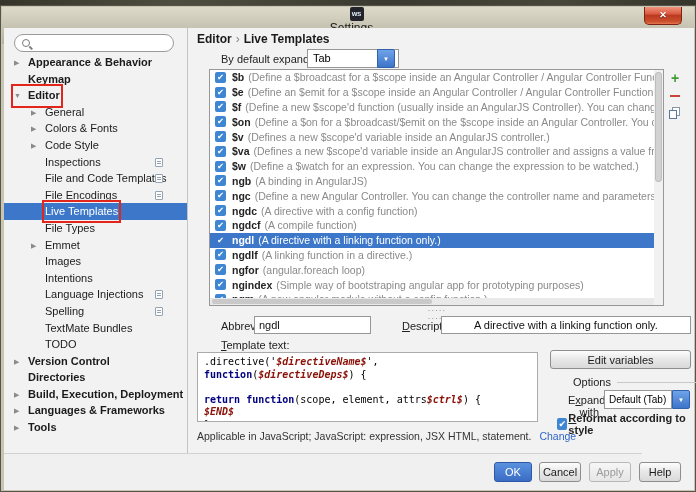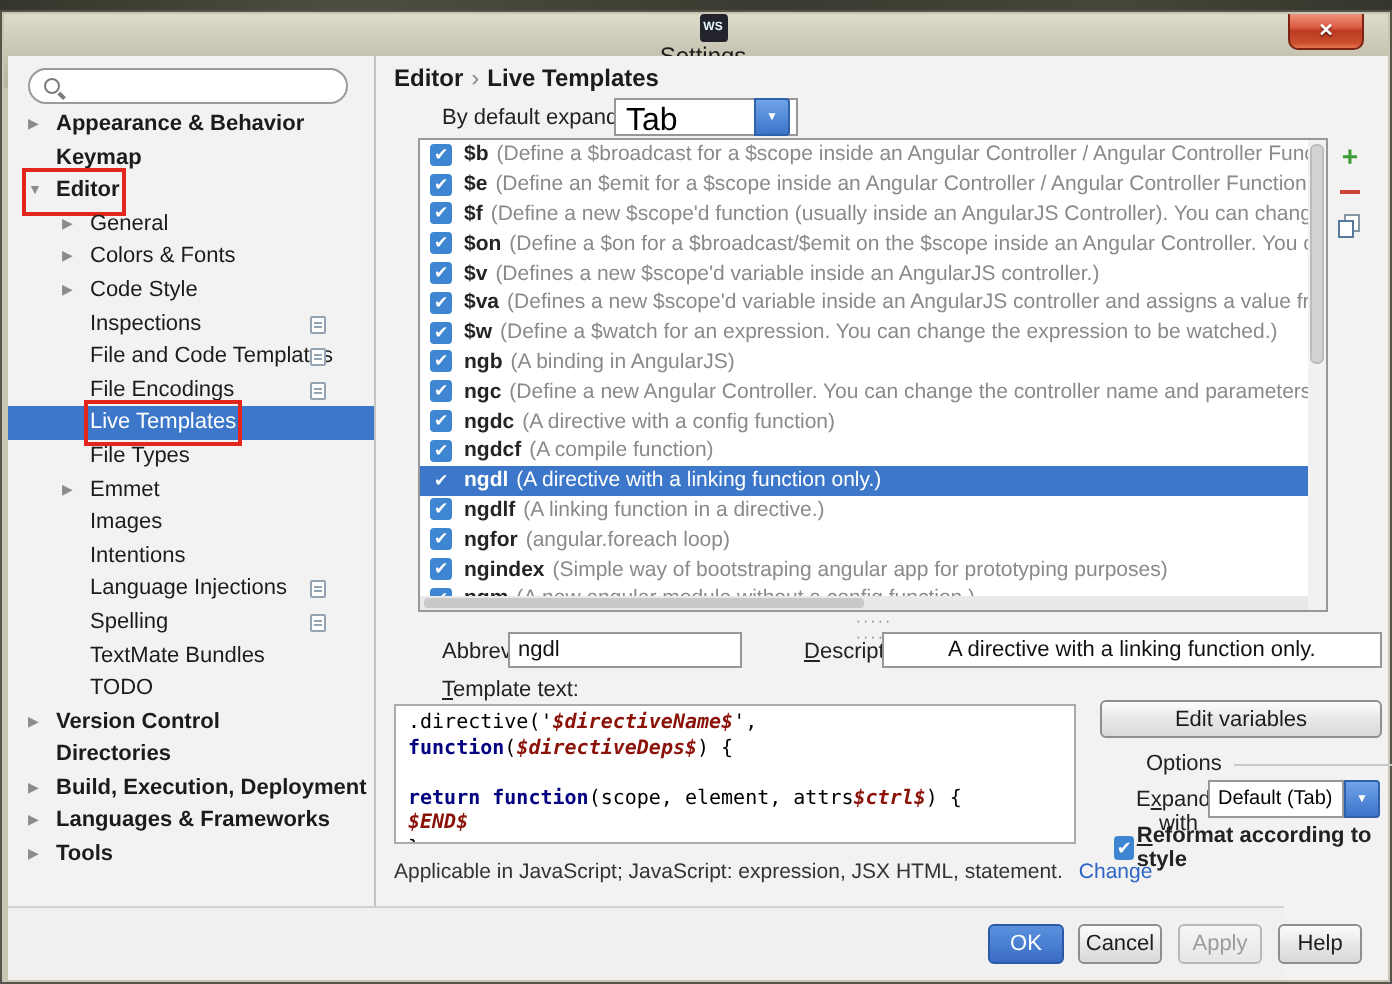--- a/index.html
+++ b/index.html
@@ -57,21 +57,21 @@
   .share i { position:absolute; left:1px; top:2px; width:4px; height:1px; background:#93a3b1; }
   .share i+i { top:4px; }
 
   
   #breadcrumb { position:absolute; left:193px; top:4px; font-size:12px;
     font-weight:bold; color:#1b1b1b; }
   #breadcrumb .sep { color:#888; font-weight:normal; padding:0 4px; }
   #expand-label { position:absolute; left:193px; top:25px; font-size:11px; color:#222; }
   #expand-combo { position:absolute; left:303px; top:21px; width:88px; height:19px; cursor:pointer; }
   #expand-combo .field { position:absolute; left:0; top:0; width:92px; height:19px;
-    background:#fff; border:1px solid #979797; font-size:16px; padding:2px 0 0 5px; }
+    background:#fff; border:1px solid #979797; font-size:11px; padding:2px 0 0 5px; }
   #expand-combo .btn { position:absolute; left:70px; top:0; width:18px; height:19px;
     background:linear-gradient(#6fa3e8,#3e74c9); border:1px solid #3061ad;
     border-radius:0 2px 2px 0; color:#fff; font-size:6px; text-align:center; line-height:18px; }
 
   
   #template-list { position:absolute; left:205px; top:41px; width:455px; height:237px;
     background:#fff; border:1px solid #989898; overflow:hidden; }
   .lrow { display:flex; align-items:center; height:14.8px; white-space:nowrap;
     font-size:10.5px; cursor:pointer; }
   .lrow .cb { flex:0 0 auto; width:11px; height:11px; margin-left:5px; border-radius:2px;

